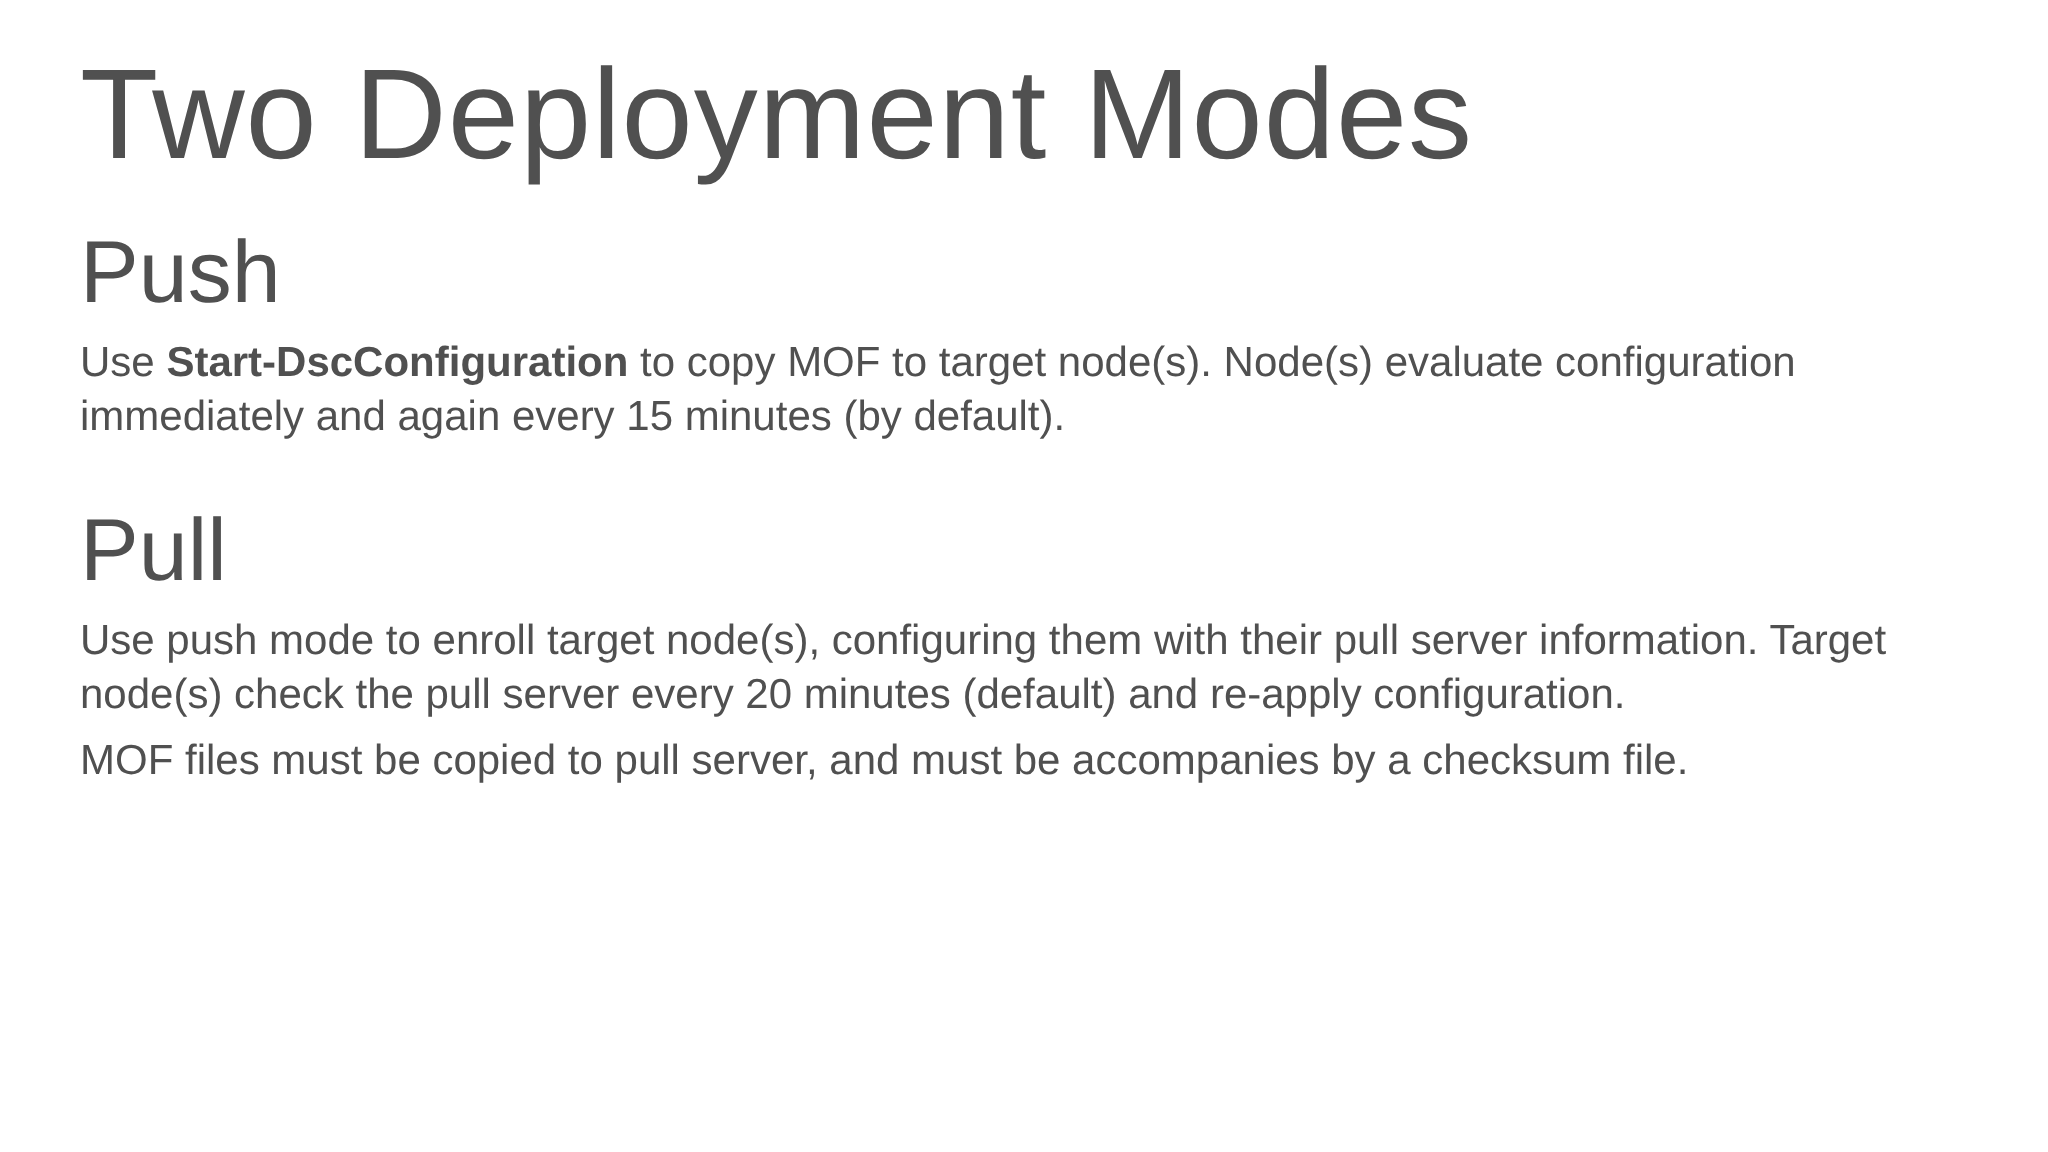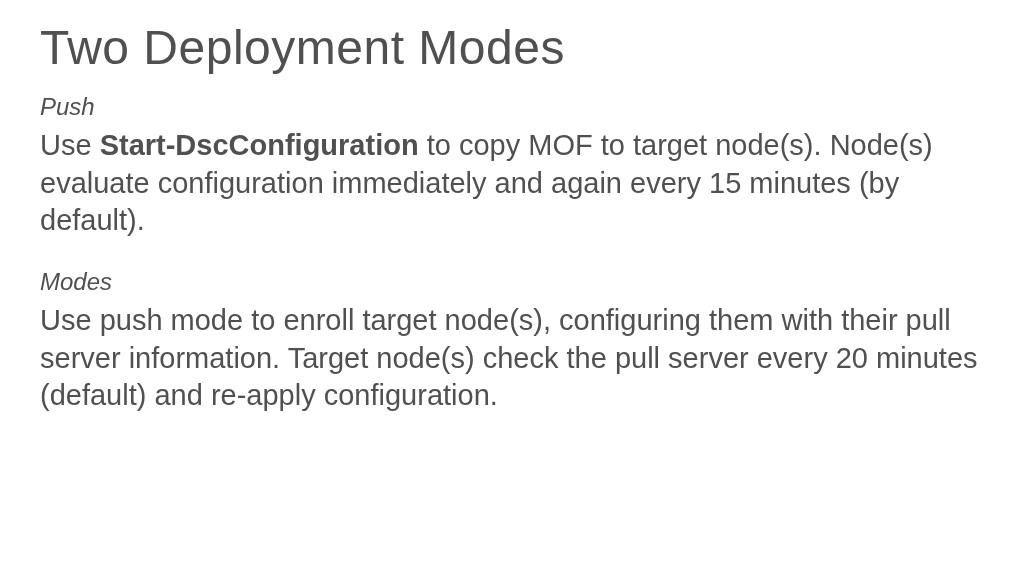--- a/index.html
+++ b/index.html
@@ -10,35 +10,34 @@
     body {
       width: 1024px;
       height: 576px;
       background: #ffffff;
       font-family: "Segoe UI Light", "Segoe UI", -apple-system, BlinkMacSystemFont, sans-serif;
       padding: 20px 40px 30px 40px;
       color: #505050;
       overflow: hidden;
     }
     .slide-title {
-      font-size: 48px;
+      font-size: 64px;
       font-weight: 300;
       color: #505050;
       margin-bottom: 18px;
       letter-spacing: 0.5px;
     }
     .section-heading {
-      font-size: 24px;
+      font-size: 44px;
       font-weight: 300;
       color: #505050;
       margin-bottom: 6px;
-      font-style: italic;
     }
     .body-text {
-      font-size: 29px;
+      font-size: 21px;
       font-weight: 400;
       line-height: 1.3;
       color: #505050;
       margin-bottom: 6px;
       font-family: "Segoe UI", -apple-system, BlinkMacSystemFont, sans-serif;
     }
     .section {
       margin-bottom: 28px;
     }
     .bold {
@@ -51,15 +50,16 @@
 <h1 class="slide-title">Two Deployment Modes</h1>
 
 <div class="section">
   <h2 class="section-heading">Push</h2>
   <p class="body-text">
     <span>Use </span><span class="bold">Start-DscConfiguration</span><span> to copy MOF to target node(s). Node(s) evaluate configuration immediately and again every 15 minutes (by default).</span>
   </p>
 </div>
 
 <div class="section">
-  <h2 class="section-heading">Modes</h2>
+  <h2 class="section-heading">Pull</h2>
   <p class="body-text">Use push mode to enroll target node(s), configuring them with their pull server information. Target node(s) check the pull server every 20 minutes (default) and re-apply configuration.</p>
+  <p class="body-text">MOF files must be copied to pull server, and must be accompanies by a checksum file.</p>
 </div>
 
 </body></html>

